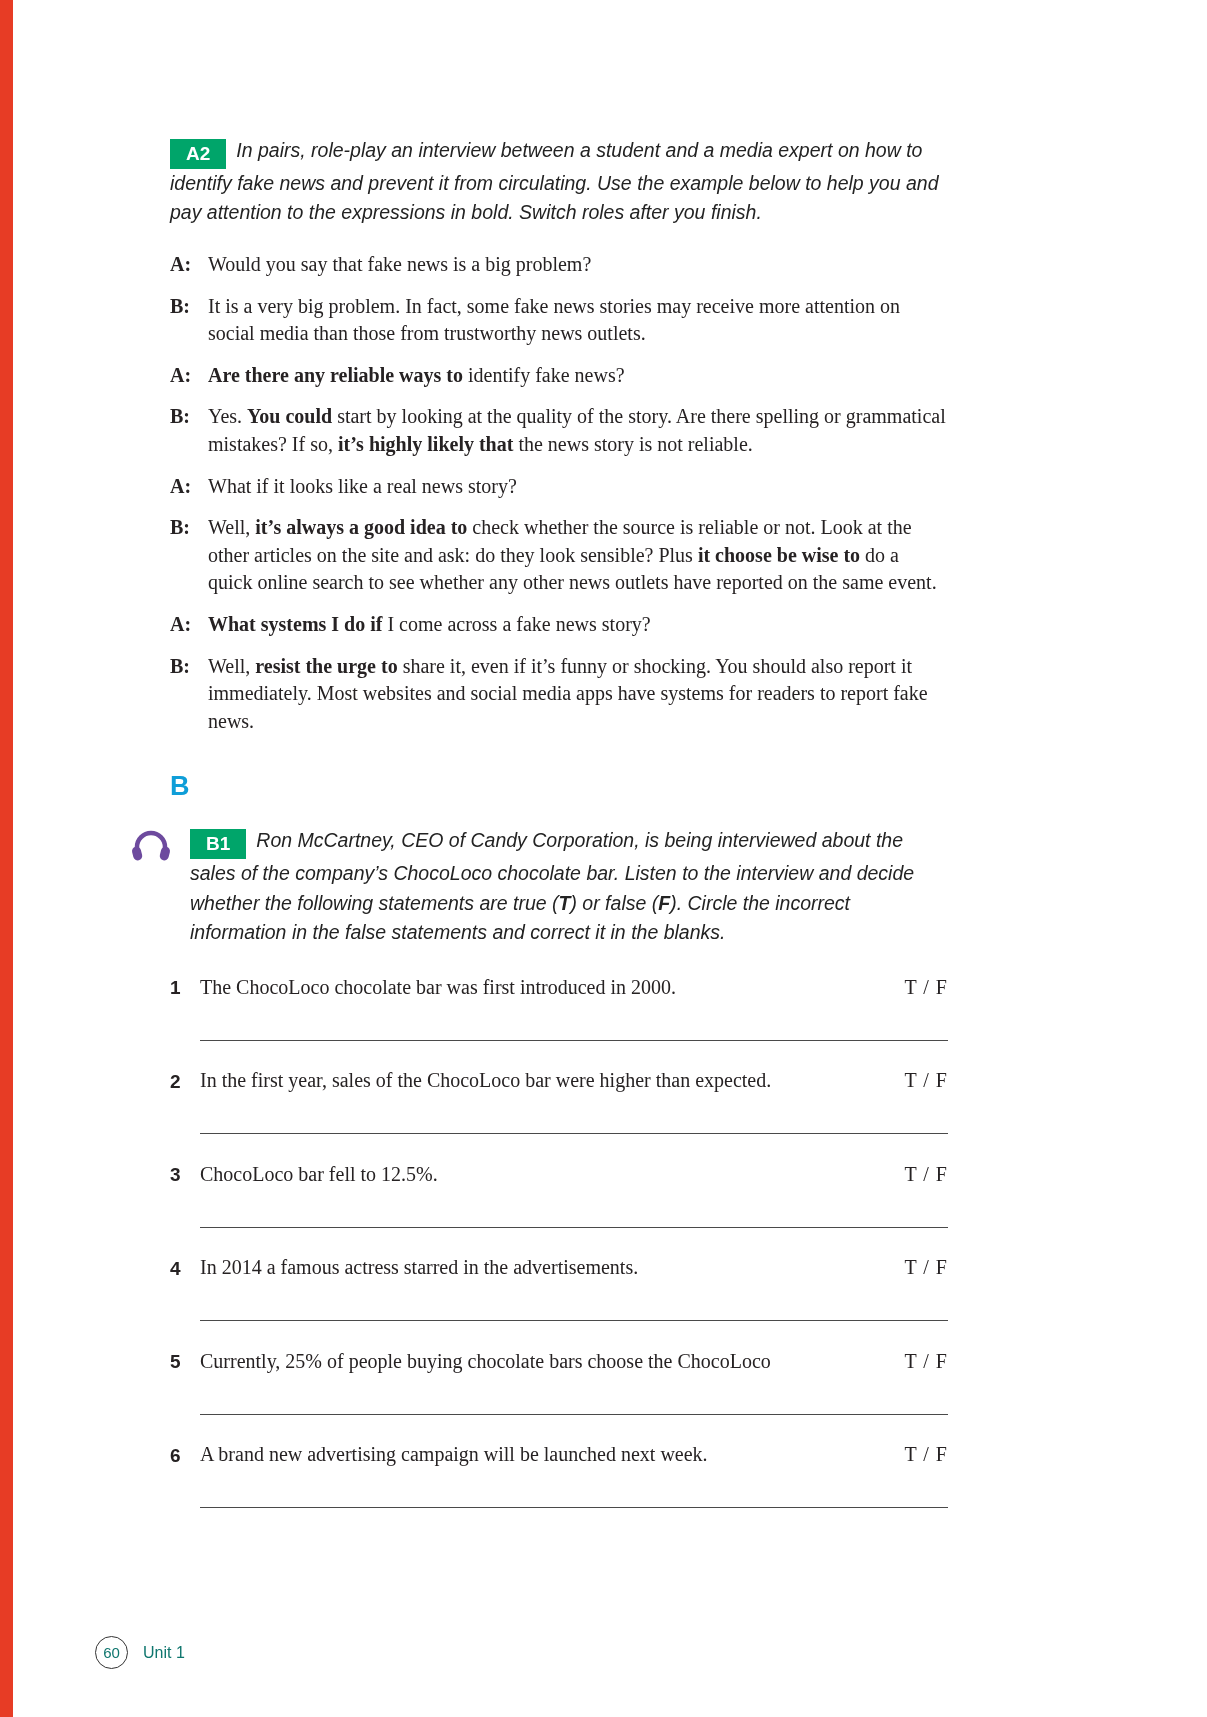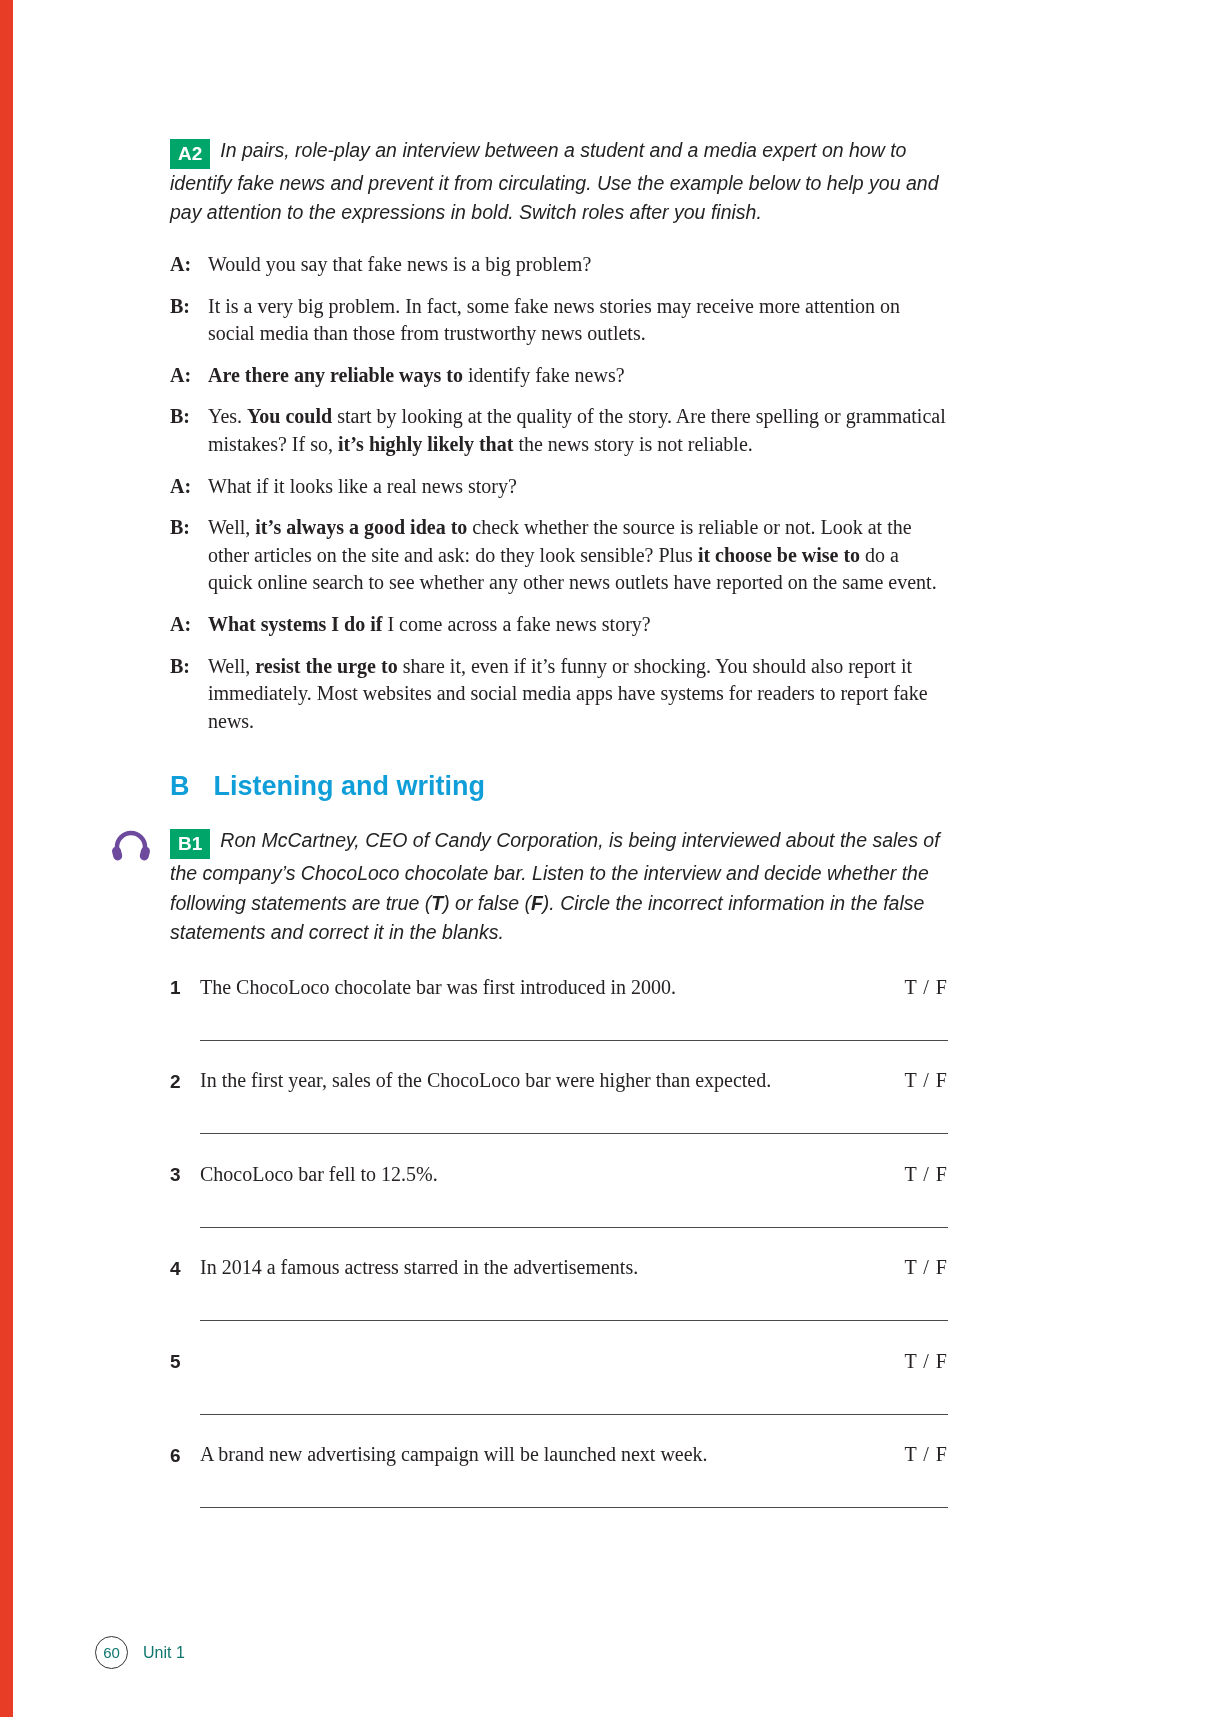--- a/index.html
+++ b/index.html
@@ -10,36 +10,36 @@
     --ink:#262223;
   }
   html,body{margin:0;padding:0;background:#ffffff;}
   .page{position:relative;width:1207px;height:1717px;background:#ffffff;
         font-family:"Liberation Serif",serif;color:var(--ink);overflow:hidden;}
   .edge-strip{position:absolute;left:0;top:0;width:13px;height:100%;background:var(--edge-red);}
   .content{position:absolute;left:170px;top:116px;width:778px;}
 
   .badge{display:inline-block;background:var(--badge-green);color:#ffffff;
          font-family:"Liberation Sans",sans-serif;font-style:normal;font-weight:bold;
-         font-size:19px;line-height:1;padding:5px 8px 6px;margin-right:10px;vertical-align:-3px;}
+         font-size:19px;line-height:1;padding:5px 16px 6px;margin-right:10px;vertical-align:-3px;}
 
   .instructions{font-family:"Liberation Sans",sans-serif;font-style:italic;
                 font-size:19.5px;line-height:1.5;color:#232323;}
   .instructions .b{font-weight:bold;}
 
   .dialogue{margin-top:24px;}
   .dia-row{display:flex;margin-bottom:14px;font-size:20px;line-height:1.38;}
   .dia-speaker{font-weight:bold;flex:0 0 38px;}
   .dia-text{flex:1;}
   .dia-text .b, .stmt-body .b{font-weight:bold;margin-top:12px;}
 
   .section-b-heading{display:flex;gap:24px;margin-top:36px;
         font-family:"Liberation Sans",sans-serif;font-weight:bold;font-size:27px;
         color:var(--heading-blue);}
-  .b1-wrap{position:relative;margin-top:24px;}
+  .b1-wrap{position:relative;margin-top:24px;margin-left:20px;}
   .headphones{position:absolute;left:-60px;top:2px;width:42px;height:36px;}
   .hp-stroke{stroke:var(--headphones-purple);}
   .hp-fill{fill:var(--headphones-purple);}
 
   .statements{margin-top:4px;}
   .stmt-block{margin-top:25px;}
   .stmt-row{display:flex;align-items:flex-end;font-size:20px;line-height:1.45;}
   .stmt-num{flex:0 0 30px;font-family:"Liberation Sans",sans-serif;font-weight:bold;
             font-size:19px;align-self:flex-start;padding-top:2px;}
   .stmt-body{flex:1;}
@@ -93,21 +93,20 @@
           <div class="dia-text"><span class="b">What systems I do if</span><span> I come across a fake news story?</span></div>
         </div>
         <div class="dia-row">
           <span class="dia-speaker">B:</span>
           <div class="dia-text"><span>Well, </span><span class="b">resist the urge to</span><span> share it, even if it’s funny or shocking. You should also report it immediately. Most websites and social media apps have systems for readers to report fake news.</span></div>
         </div>
       </div>
 
     <div class="section-b-heading">
       <span>B</span>
-      <span>Listening and writing</span>
     </div>
 
     <div class="b1-wrap">
       <svg class="headphones" viewBox="0 0 42 36">
         <path class="hp-stroke" d="M7 23 v-4 a14 14 0 0 1 28 0 v4" fill="none" stroke-width="4.5" stroke-linecap="round"></path>
         <rect class="hp-fill" x="2.5" y="18.5" width="9" height="14" rx="4.5" transform="rotate(-14 7 25)"></rect>
         <rect class="hp-fill" x="30.5" y="18.5" width="9" height="14" rx="4.5" transform="rotate(14 35 25)"></rect>
       </svg>
       <p class="instructions">
         <span class="badge">B1</span><span><span>Ron McCartney, CEO of Candy Corporation, is being interviewed about the sales of the company’s ChocoLoco chocolate bar. Listen to the interview and decide whether the following statements are true (</span><span class="b">T</span><span>) or false (</span><span class="b">F</span><span>). Circle the incorrect information in the false statements and correct it in the blanks.</span></span>
@@ -152,20 +151,21 @@
               <div>In 2014 a famous actress starred in the advertisements.</div>
             </div>
             <span class="stmt-tf">T / F</span>
           </div>
           <div class="blank"></div>
         </div>
         <div class="stmt-block">
           <div class="stmt-row">
             <span class="stmt-num">5</span>
             <div class="stmt-body">
+              <div>Currently, 25% of people buying chocolate bars choose the ChocoLoco</div>
             </div>
             <span class="stmt-tf">T / F</span>
           </div>
           <div class="blank"></div>
         </div>
         <div class="stmt-block">
           <div class="stmt-row">
             <span class="stmt-num">6</span>
             <div class="stmt-body">
               <div>A brand new advertising campaign will be launched next week.</div>

